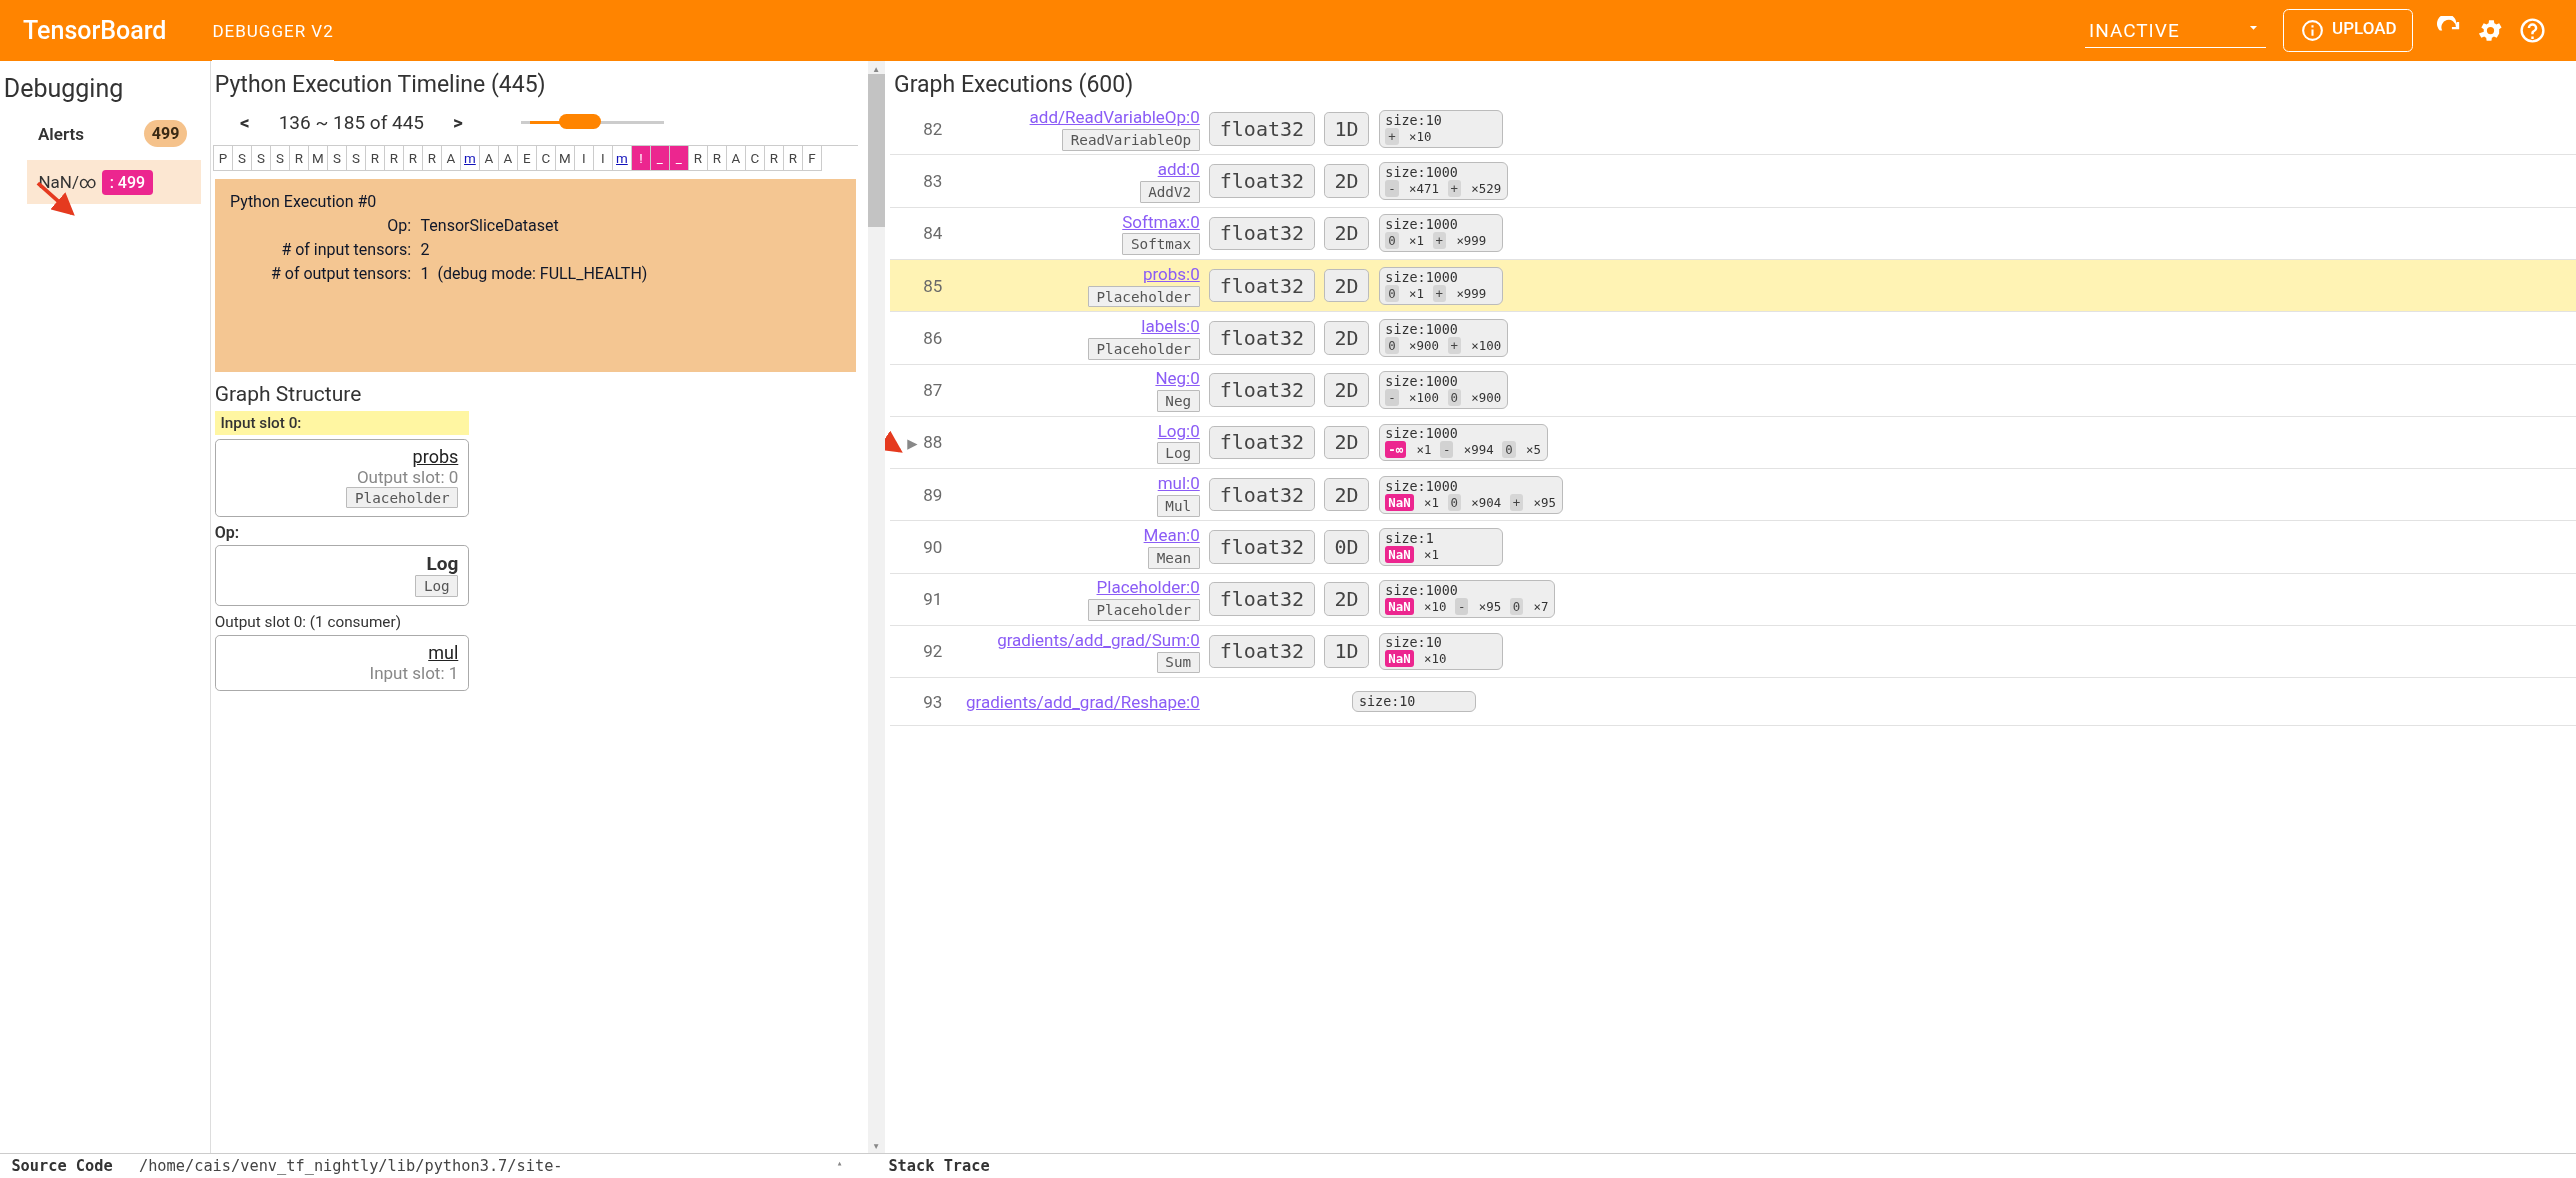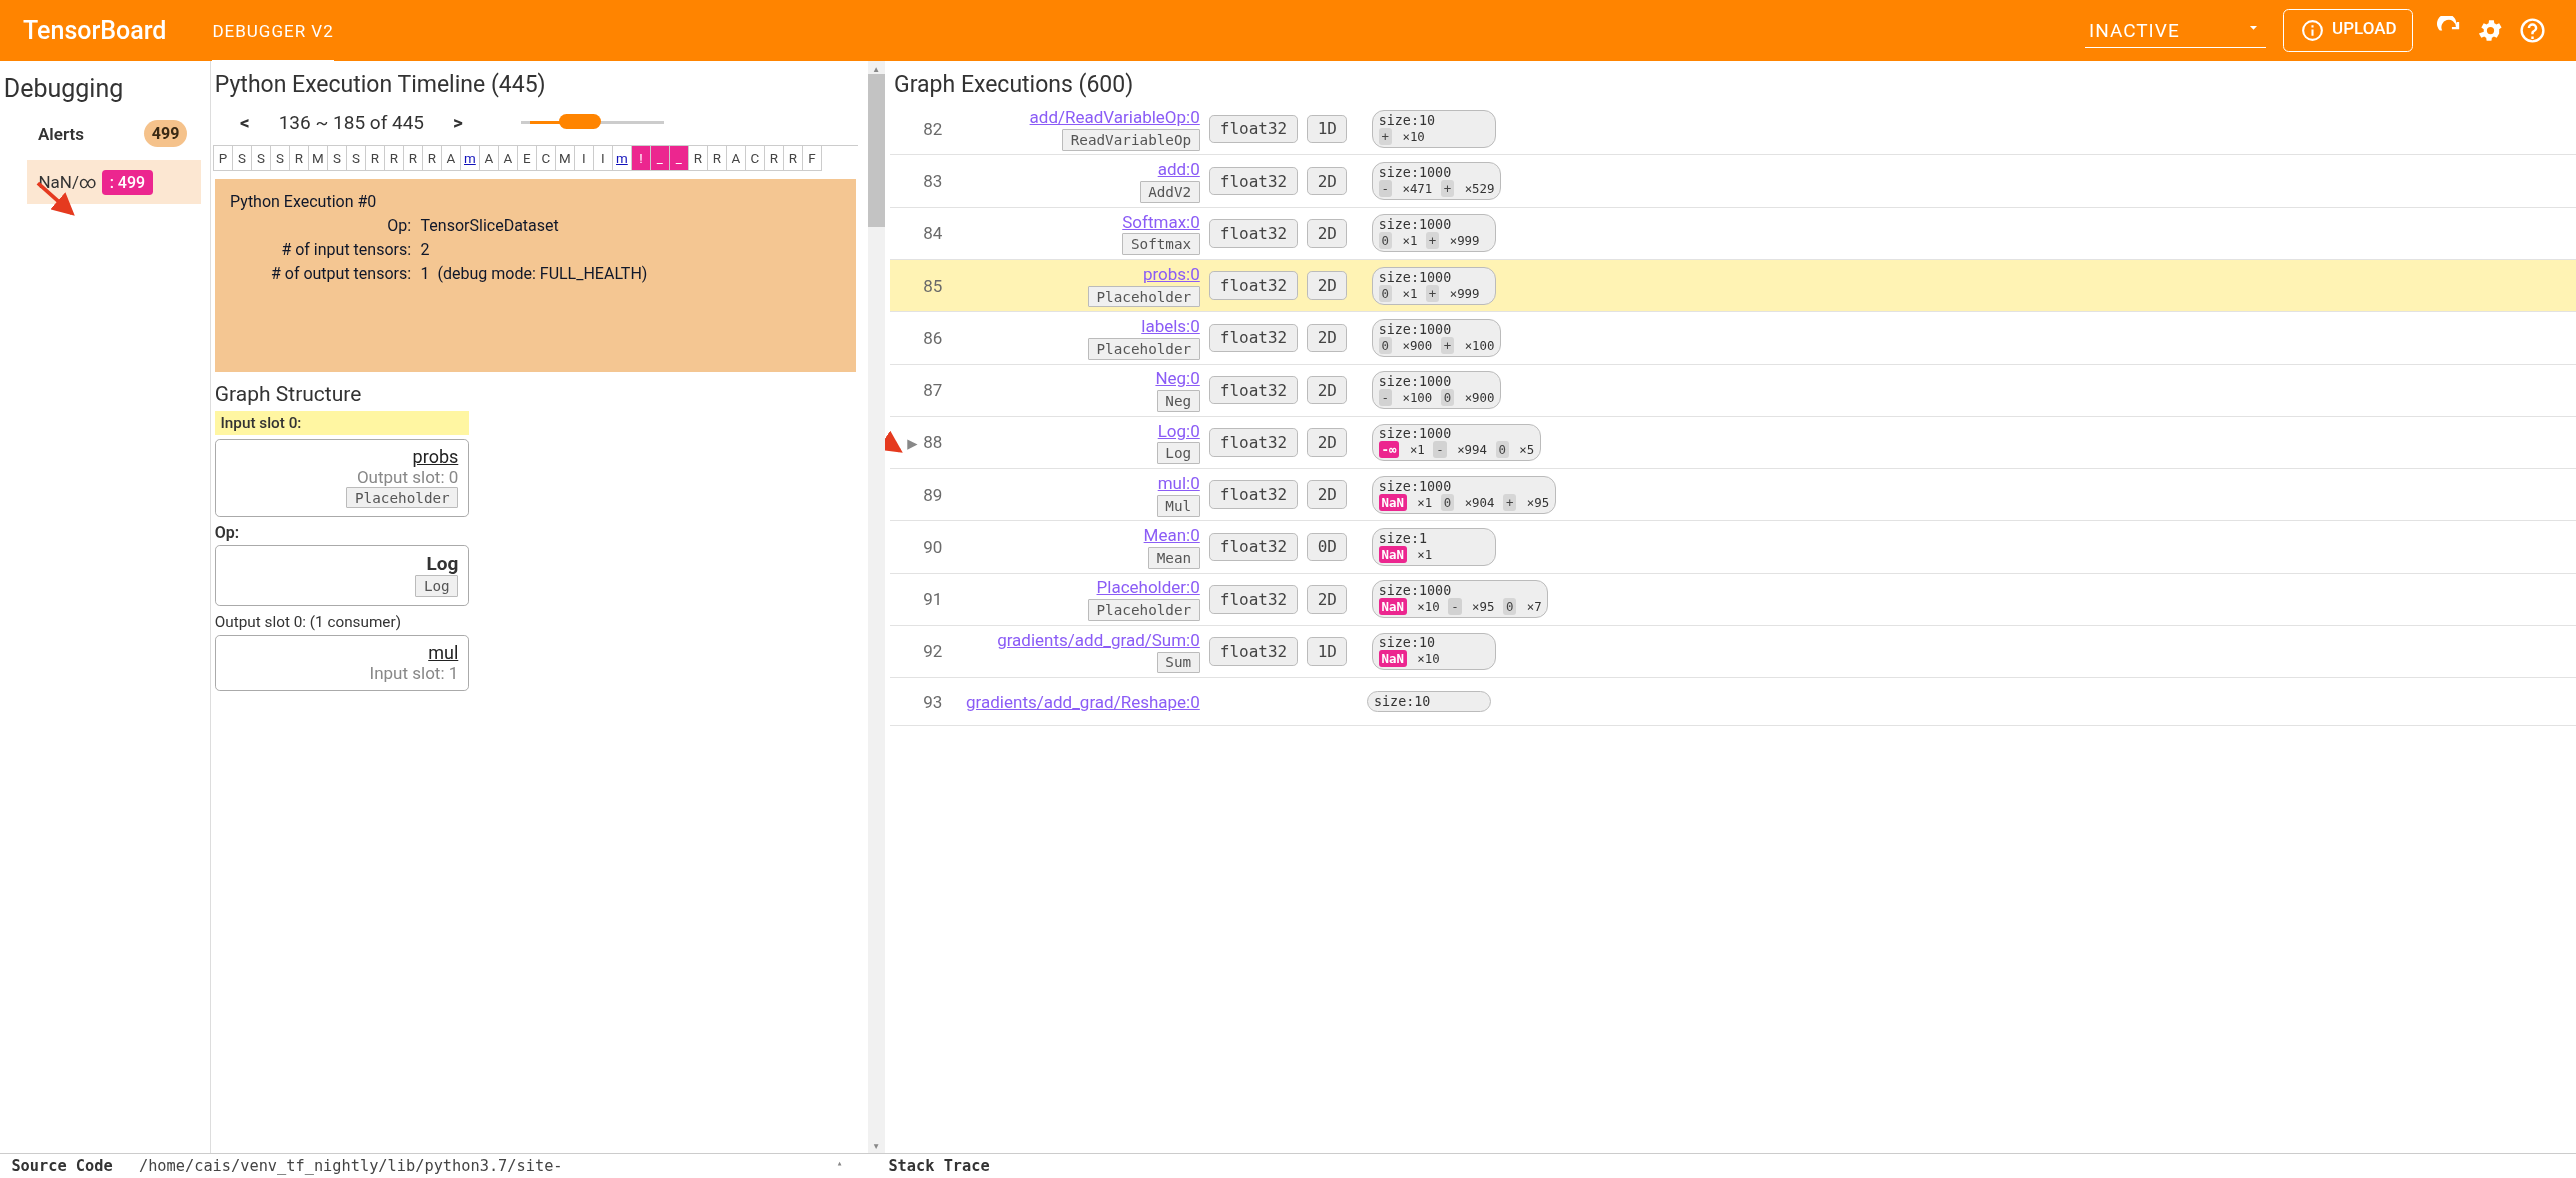--- a/index.html
+++ b/index.html
@@ -57,22 +57,22 @@
 .scroll-thumb { background: #c3c3c3; width: 100%; height: 153px; position: absolute; top: 0; }
 .scroll-arrow { position: absolute; left: 0; width: 100%; text-align: center; font-size: 9.5px; color: #888; }
 
 .right { padding: 9.5px 0 0 5.7px; overflow: hidden; }
 .ge-row { display: flex; align-items: center; border-bottom: 1px solid #e2e2e2; padding: 3.8px 5.7px 3.8px 0; gap: 9.5px; min-height: 48px; }
 .ge-row.hl { background: #fff3b4; }
 .ge-idx { width: 52px; text-align: right; color: #6a6a6a; font-size: 17px; }
 .ge-name { width: 248px; text-align: right; }
 .ge-name .t { font-size: 17px; text-decoration: underline; color: #8b5cf6; display: block; }
 .ge-name .chip { float: right; margin-top: 1.9px; }
-.badge { background: #eee; border: 1px solid #bbb; border-radius: 4.8px; padding: 3.8px 9.5px; font-family: ui-monospace, Menlo, monospace; font-size: 16px; color: #444; }
-.size-box { background: #eee; border: 1px solid #bbb; border-radius: 12px; padding: 1.9px 5.7px; font-family: ui-monospace, Menlo, monospace; font-size: 14.3px; color: #333; min-width: 124px; margin-left: 15px; }
+.badge { background: #eee; border: 1px solid #bbb; border-radius: 4.8px; padding: 3.8px 9.5px; font-family: ui-monospace, Menlo, monospace; font-size: 20px; color: #444; }
+.size-box { background: #eee; border: 1px solid #bbb; border-radius: 6px; padding: 1.9px 5.7px; font-family: ui-monospace, Menlo, monospace; font-size: 14.3px; color: #333; min-width: 124px; }
 .size-box .top { font-size: 13.4px; }
 .mini { display: inline-block; background: #ddd; border-radius: 2.9px; padding: 1px 2.9px; font-size: 12.4px; color: #444; margin-right: 1.9px; }
 .mini.neg { background: #d2d2d2; }
 .mini.zero { background: #d6d6d6; }
 .mini.pink { background: #ec268f; color: #fff; font-weight: 600; }
 
 .bottom { display: grid; grid-template-columns: 877px 1fr; border-top: 1px solid #ccc; height: 25px; align-items: center; font-family: ui-monospace, Menlo, monospace; font-size: 15.3px; padding-left: 11.4px; position: fixed; bottom: 0; left: 0; right: 0; background: #fff; }
 .bottom .sc { font-weight: 700; margin-right: 17px; }
 .bottom .path { color: #444; }
 .drop-up { position: absolute; right: 46px; font-size: 9.5px; color: #888; }

